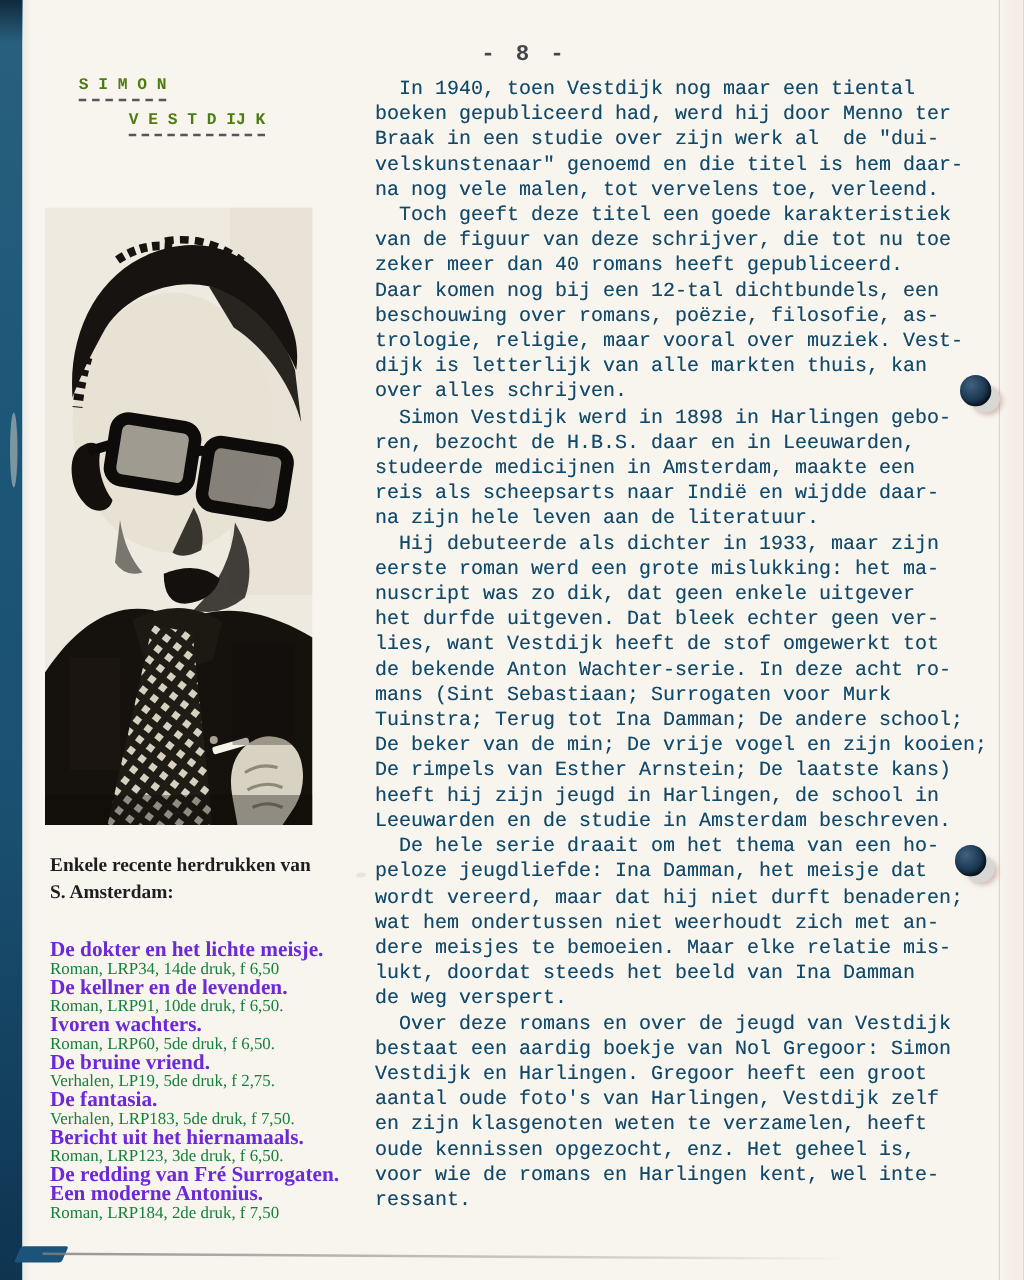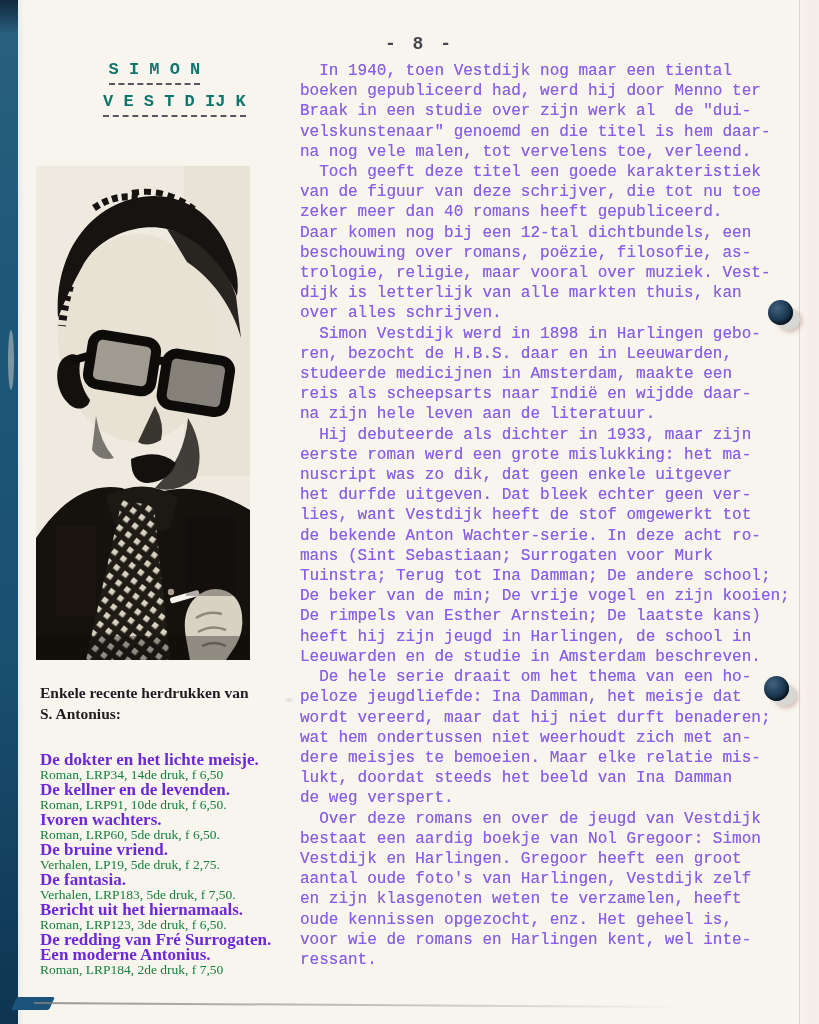--- a/index.html
+++ b/index.html
@@ -45,38 +45,38 @@
     position:absolute;left:0;top:0;width:25px;height:25px;border-radius:50%;
     background:radial-gradient(circle at 36% 32%,#41617e 0%,#203d57 45%,#0f2238 80%);
     box-shadow:inset -2px -2px 3px rgba(0,0,0,.5);
   }
   
   .page-num{
     position:absolute;left:385px;top:34px;
     font-size:18px;letter-spacing:3px;color:#45464d;font-weight:bold;
   }
   
-  .title{position:absolute;left:63px;top:60px;color:#0f766e;font-size:17px;font-weight:bold;text-align:center;}
+  .title{position:absolute;left:63px;top:60px;color:#4d7c0f;font-size:13px;font-weight:bold;}
   .t-line{display:inline-block;border-bottom:2px dashed #55565e;padding-bottom:4px;white-space:pre;}
   .t-line.l2{margin-left:40px;margin-top:7px;}
   
   .photo{position:absolute;left:36px;top:166px;width:214px;height:494px;}
   
   .books{
     position:absolute;left:40px;top:682px;width:240px;
     font-family:"Liberation Serif","DejaVu Serif",serif;color:#26262a;
   }
   .b-head{font-weight:bold;font-size:15.5px;line-height:21px;margin-bottom:28px;color:#1e1e22;}
   .b-item{margin:0;}
   .b-title{font-weight:bold;font-size:17px;line-height:15px;color:#6d28d9;}
   .b-detail{font-weight:normal;font-size:13.5px;line-height:15px;color:#15803d;}
   
   .main-text{
     position:absolute;left:300px;top:61px;width:505px;
-    font-size:16px;line-height:20.2px;color:#8b5cf6;
+    font-size:16px;line-height:20.2px;color:#0c4a6e;
     text-shadow:0 0 .5px rgba(74,75,82,.55);
   }
   .para{white-space:pre;margin:0;}
   
   .smudge{position:absolute;background:#d9d4cb;opacity:.5;border-radius:50%;}
 </style>
 </head>
 <body>
 
 <div class="page">
@@ -148,21 +148,21 @@
 
       <rect x="20" y="360" width="40" height="90" fill="#2a241d" opacity=".25"></rect>
       <rect x="150" y="350" width="50" height="80" fill="#100d0a" opacity=".3"></rect>
       <rect x="0" y="470" width="214" height="24" fill="#0f0c09" opacity=".35"></rect>
     </svg>
   </div>
 
   <div class="books">
     <div class="b-head">
       <span>Enkele recente herdrukken van</span><br>
-      <span>S. Antonius:</span>
+      <span>S. Amsterdam:</span>
     </div>
     <div id="book-items">
         <div class="b-item">
           <div class="b-title">De dokter en het lichte meisje.</div>
           <div class="b-detail">Roman, LRP34, 14de druk, f 6,50</div>
         </div>
         <div class="b-item">
           <div class="b-title">De kellner en de levenden.</div>
           <div class="b-detail">Roman, LRP91, 10de druk, f 6,50.</div>
         </div>

